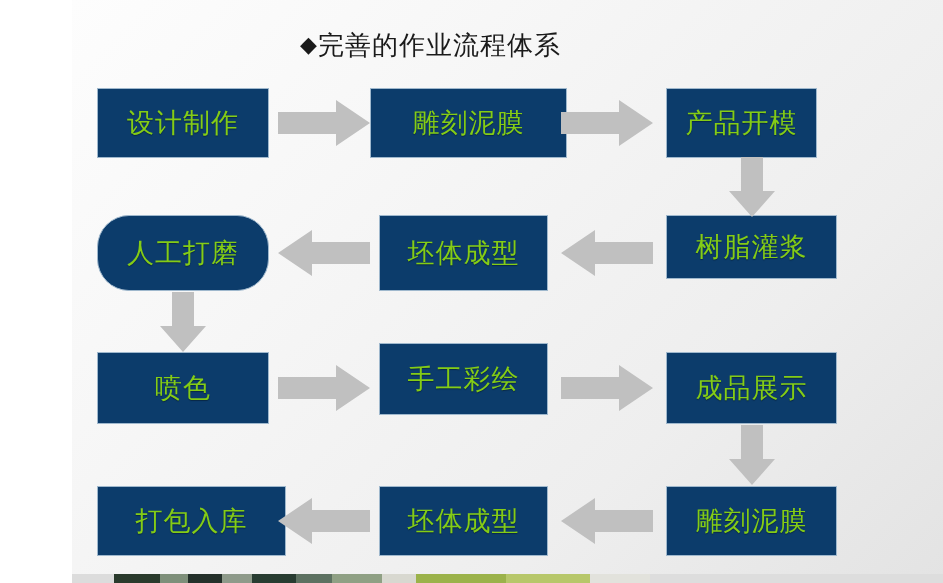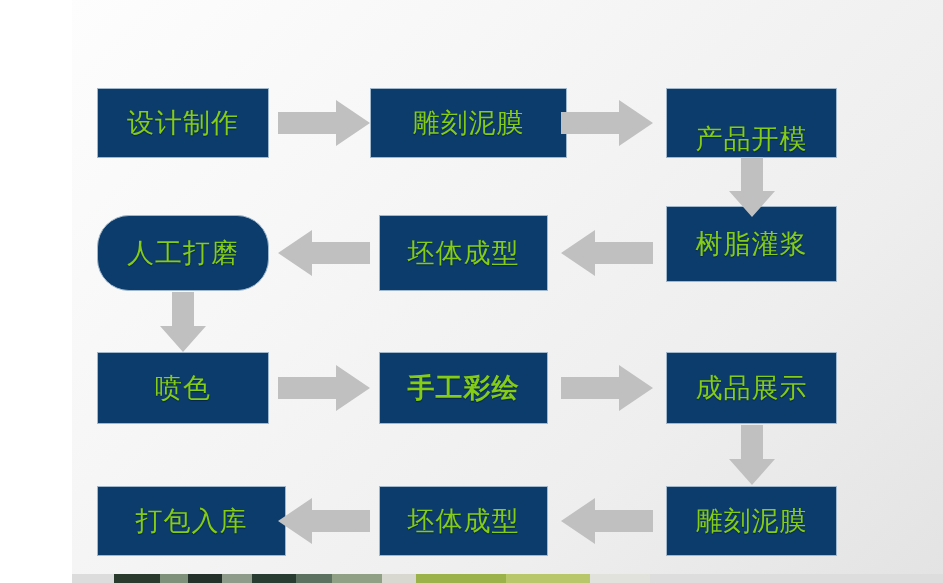--- a/index.html
+++ b/index.html
@@ -90,44 +90,47 @@
       <div class="seg" style="left: 180px; width: 44px; background: rgb(40, 60, 49);"></div>
       <div class="seg" style="left: 224px; width: 36px; background: rgb(93, 113, 97);"></div>
       <div class="seg" style="left: 260px; width: 50px; background: rgb(143, 160, 132);"></div>
       <div class="seg" style="left: 310px; width: 34px; background: rgb(216, 216, 208);"></div>
       <div class="seg" style="left: 344px; width: 90px; background: rgb(155, 178, 74);"></div>
       <div class="seg" style="left: 434px; width: 84px; background: rgb(183, 199, 106);"></div>
       <div class="seg" style="left: 518px; width: 60px; background: rgb(226, 226, 220);"></div>
       <div class="seg" style="left: 578px; width: 295px; background: rgb(221, 221, 221);"></div>
     </div>
 
+  <div id="title">
+    <span class="diamond">◆</span><span>完善的作业流程体系</span>
+  </div>
 
   <div id="nodes-layer">
       <div class="node" style="left: 97px; top: 88px; width: 172px; height: 70px;">
         <span>设计制作</span>
       </div>
       <div class="node" style="left: 370px; top: 88px; width: 197px; height: 70px;">
         <span>雕刻泥膜</span>
       </div>
-      <div class="node" style="left: 666px; top: 88px; width: 171px; height: 70px; align-items: flex-end;">
+      <div class="node" style="left: 666px; top: 88px; width: 151px; height: 70px;">
         <span>产品开模</span>
       </div>
-      <div class="node" style="left: 666px; top: 206px; width: 171px; height: 76px;">
+      <div class="node" style="left: 666px; top: 215px; width: 171px; height: 64px;">
         <span>树脂灌浆</span>
       </div>
       <div class="node" style="left: 379px; top: 215px; width: 169px; height: 76px;">
         <span>坯体成型</span>
       </div>
       <div class="node" style="left: 97px; top: 215px; width: 172px; height: 76px; border-radius: 32px;">
         <span>人工打磨</span>
       </div>
       <div class="node" style="left: 97px; top: 352px; width: 172px; height: 72px; text-align: right;">
         <span>喷色</span>
       </div>
-      <div class="node" style="left: 379px; top: 352px; width: 169px; height: 72px; font-weight: bold;">
+      <div class="node" style="left: 379px; top: 343px; width: 169px; height: 72px;">
         <span>手工彩绘</span>
       </div>
       <div class="node" style="left: 666px; top: 352px; width: 171px; height: 72px;">
         <span>成品展示</span>
       </div>
       <div class="node" style="left: 666px; top: 486px; width: 171px; height: 70px;">
         <span>雕刻泥膜</span>
       </div>
       <div class="node" style="left: 379px; top: 486px; width: 169px; height: 70px;">
         <span>坯体成型</span>

